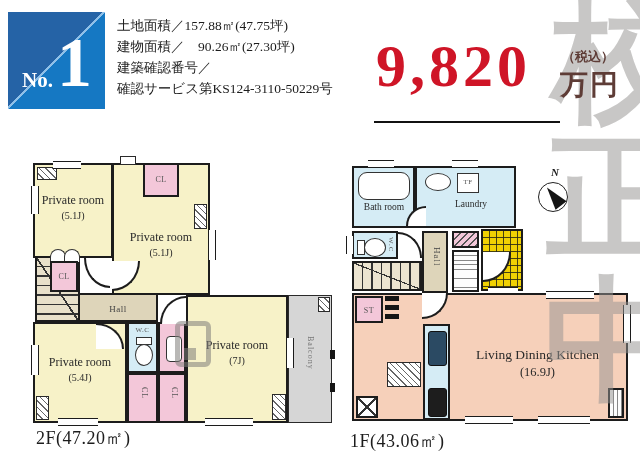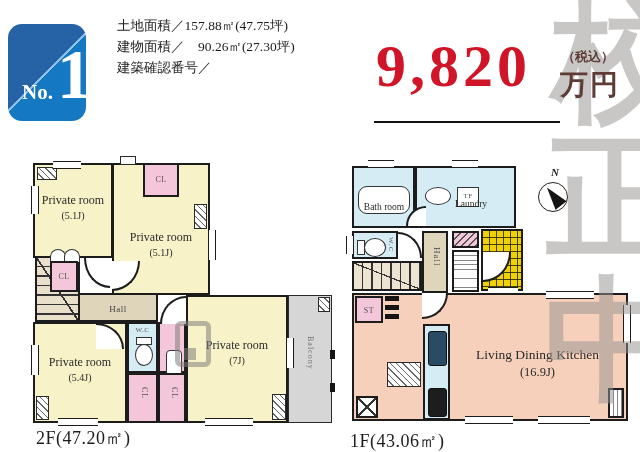--- a/index.html
+++ b/index.html
@@ -51,50 +51,51 @@
      linear-gradient(to bottom left,transparent 47%,#333 47% 53%,transparent 53%);}
   .arc{position:absolute;background:#fff;box-sizing:border-box;z-index:2;}
   .arc-bl{border-left:2px solid #1c1c1c;border-bottom:2px solid #1c1c1c;border-bottom-left-radius:100%;}
   .arc-br{border-right:2px solid #1c1c1c;border-bottom:2px solid #1c1c1c;border-bottom-right-radius:100%;}
   .arc-tl{border-left:2px solid #1c1c1c;border-top:2px solid #1c1c1c;border-top-left-radius:100%;}
   .arc-tr{border-right:2px solid #1c1c1c;border-top:2px solid #1c1c1c;border-top-right-radius:100%;}
   .win-h{position:absolute;background:#fff;border-top:1.5px solid #1c1c1c;border-bottom:1.5px solid #1c1c1c;}
   .win-v{position:absolute;background:#fff;border-left:1.5px solid #1c1c1c;border-right:1.5px solid #1c1c1c;}
   .toilet-bowl{position:absolute;background:#fff;border:1.5px solid #333;border-radius:50%;}
   .toilet-tank{position:absolute;background:#fff;border:1.5px solid #333;}
-  .fixture{position:absolute;background:#fff;border:1.5px solid #333;margin-top:14px;}
+  .fixture{position:absolute;background:#fff;border:1.5px solid #333;}
   .dark-fix{position:absolute;background:#2b4a63;border:1px solid #111;border-radius:3px;}
   .arch{position:absolute;background:#fff;border:1.5px solid #333;border-bottom:none;border-radius:12px 12px 0 0;}
   .fold{position:absolute;background:repeating-linear-gradient(to bottom,#151515 0 5px,transparent 5px 9px);}
   .tick{position:absolute;background:#151515;}
 </style>
 </head>
 <body>
 
 <div id="canvas">
 
   <div class="abs wm proof-ch" style="left:552px;top:-8px;">校</div>
   <div class="abs wm proof-ch" style="left:546px;top:130px;">正</div>
   <div class="abs wm proof-ch" style="left:544px;top:273px;">中</div>
 
   <div class="abs wm" style="left:170px;top:315px;width:330px;height:66px;">
     <div class="abs brand-logo" style="left:5px;top:6px;width:36px;height:46px;">
       <div class="abs brand-logo-in" style="left:4px;top:22px;width:12px;height:12px;"></div>
     </div>
   </div>
 
-  <div class="abs badge hdr" style="left:8px;top:24px;width:78px;height:97px;border-radius:14px;">
+  <div class="abs badge hdr" style="left:8px;top:12px;width:97px;height:97px;">
     <div class="abs badge-no" style="left:14px;top:56px;">No.</div>
     <div class="abs badge-num" style="left:49px;top:16px;">1</div>
   </div>
 
   <div class="abs hdr" style="left:117px;top:15px;">
     <div class="info-line">土地面積／157.88㎡(47.75坪)</div>
     <div class="info-line">建物面積／　90.26㎡(27.30坪)</div>
     <div class="info-line">建築確認番号／</div>
+    <div class="info-line">確認サービス第KS124-3110-50229号</div>
   </div>
 
   <div class="abs price-amount hdr" style="left:376px;top:36px;">9,820</div>
   <div class="abs price-tax hdr" style="left:562px;top:48px;">（税込）</div>
   <div class="abs price-unit hdr" style="left:560px;top:66px;">万円</div>
   <div class="abs rule hdr" style="left:374px;top:121px;width:186px;height:0;"></div>
 
   <div class="abs" id="plan2f" style="left:30px;top:160px;width:310px;height:268px;">
 
     <div class="abs room yellow" style="left:3px;top:3px;width:80px;height:95px;"></div>

